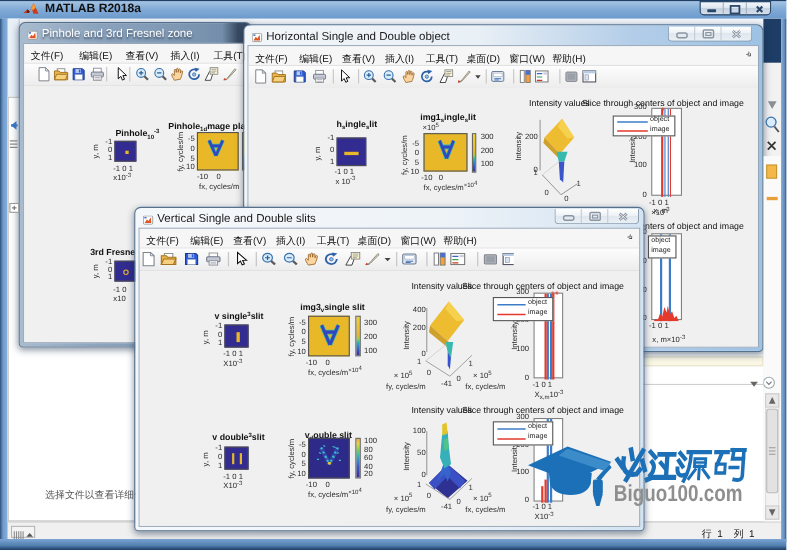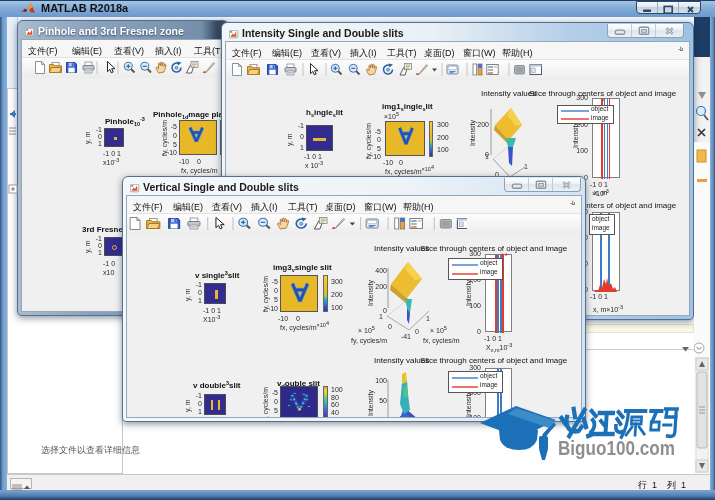--- a/index.html
+++ b/index.html
@@ -22,21 +22,21 @@
 #rstrip{left:694px;top:17px;width:16px;height:457px;background:#f2f2f2}
 #rnav{left:0px;top:0px;width:16px;height:40px;background:#1d3d66}
 #whitebg{left:123px;top:60px;width:587px;height:414px;background:#fff}
 #toolstripbg{left:7px;top:17px;width:703px;height:71px;background:linear-gradient(#f3f7fb,#dfeaf5 80%,#cfdcec)}
 
 .win{border:1px solid #54708d;border-radius:6px 6px 4px 4px;box-shadow:0 2px 7px rgba(20,40,70,.5)}
 #w1{background:linear-gradient(90deg,#a9bccf,#8aa2bc 35%,#7e97b3 70%,#6d87a4)}
 #w2{background:linear-gradient(90deg,#f2f6f9,#e9f0f6 45%,#b3cde8 75%,#9dc2e4)}
 #w3{background:linear-gradient(90deg,#f5f8fb,#eef3f8 60%,#d3e3f2)}
 .win .inner{position:absolute;left:3px;top:18px;right:3px;bottom:3px;background:#f0f0f0;border:1px solid #96a7ba}
-.wtitle{position:absolute;left:20px;top:4px;font-size:10.5px;font-weight:bold;color:#1a1a1a;white-space:nowrap}
+.wtitle{position:absolute;left:20px;top:4px;font-size:10.5px;font-weight:normal;color:#1a1a1a;white-space:nowrap}
 .wbtns{position:absolute;top:1px;display:flex;height:14px;border:1px solid #8fa0b2;border-top:none;border-radius:0 0 4px 4px;background:linear-gradient(#fefefe,#eef2f6 45%,#dfe6ee 50%,#eaf0f5);overflow:hidden}
 .wbtn{width:24px;height:14px;border-right:1px solid #c3ccd6;position:relative}
 .wbtn:last-child{border-right:none}
 .wbtn svg{position:absolute;left:0;top:0}
 .menubar{position:absolute;left:0;right:0;height:18px;background:#f6f6f6;border-bottom:1px solid #e2e2e2;font-size:9px;color:#111;white-space:nowrap;overflow:hidden}
 .menubar span{position:absolute;top:5px}
 .toolbar{position:absolute;left:0;right:0;height:21px;background:linear-gradient(#fdfdfd,#ececec);border-bottom:1px solid #b9b9b9}
 .canvas{position:absolute;left:0;right:0;bottom:0;background:#f0f0f0;overflow:hidden}
 
 .t7{position:absolute;font-size:7px;color:#2a2a2a;white-space:nowrap}
@@ -283,21 +283,21 @@
       <div class="t7" style="left:81px;top:182px">-1 0</div>
       <div class="t7" style="left:81px;top:191px">x10</div>
     </div>
   </div>
 </div>
 
 <div class="abs win" id="w2" style="left:221px;top:22px;width:473px;height:298px">
   <svg class="abs" style="left:7px;top:7px" width="10" height="9" viewBox="0 0 10 9">
       <use href="#figico"></use>
     </svg>
-  <div class="wtitle">Intensity Single and Double slits</div>
+  <div class="wtitle">Horizontal Single and Double object</div>
   <div class="wbtns" style="right:9px">
     <div class="wbtn">
         <svg width="24" height="14" viewBox="0 0 24 15">
           <use href="#fmin"></use>
         </svg>
       </div>
     <div class="wbtn">
         <svg width="24" height="14" viewBox="0 0 24 15">
           <use href="#fmax"></use>
         </svg>
@@ -441,21 +441,21 @@
       <div class="legend" style="left:363px;top:134px;width:26px;height:21px;font-size:6.5px">
         <div class="abs" style="left:2px;top:0px">object</div>
         <div class="abs" style="left:2px;top:9px">image</div>
       </div>
       <div class="t7" style="left:364px;top:213px">-1 0 1</div>
       <div class="t7" style="left:367px;top:226px">x, m×10<sup>-3</sup></div>
     </div>
   </div>
 </div>
 
-<div class="abs win" id="w3" style="left:122px;top:176px;width:464px;height:246px">
+<div class="abs win" id="w3" style="left:122px;top:188px;width:464px;height:295px">
   <svg class="abs" style="left:7px;top:7px" width="10" height="9" viewBox="0 0 10 9">
       <use href="#figico"></use>
     </svg>
   <div class="wtitle">Vertical Single and Double slits</div>
   <div class="wbtns" style="right:4px">
     <div class="wbtn">
         <svg width="24" height="14" viewBox="0 0 24 15">
           <use href="#fmin"></use>
         </svg>
       </div>

